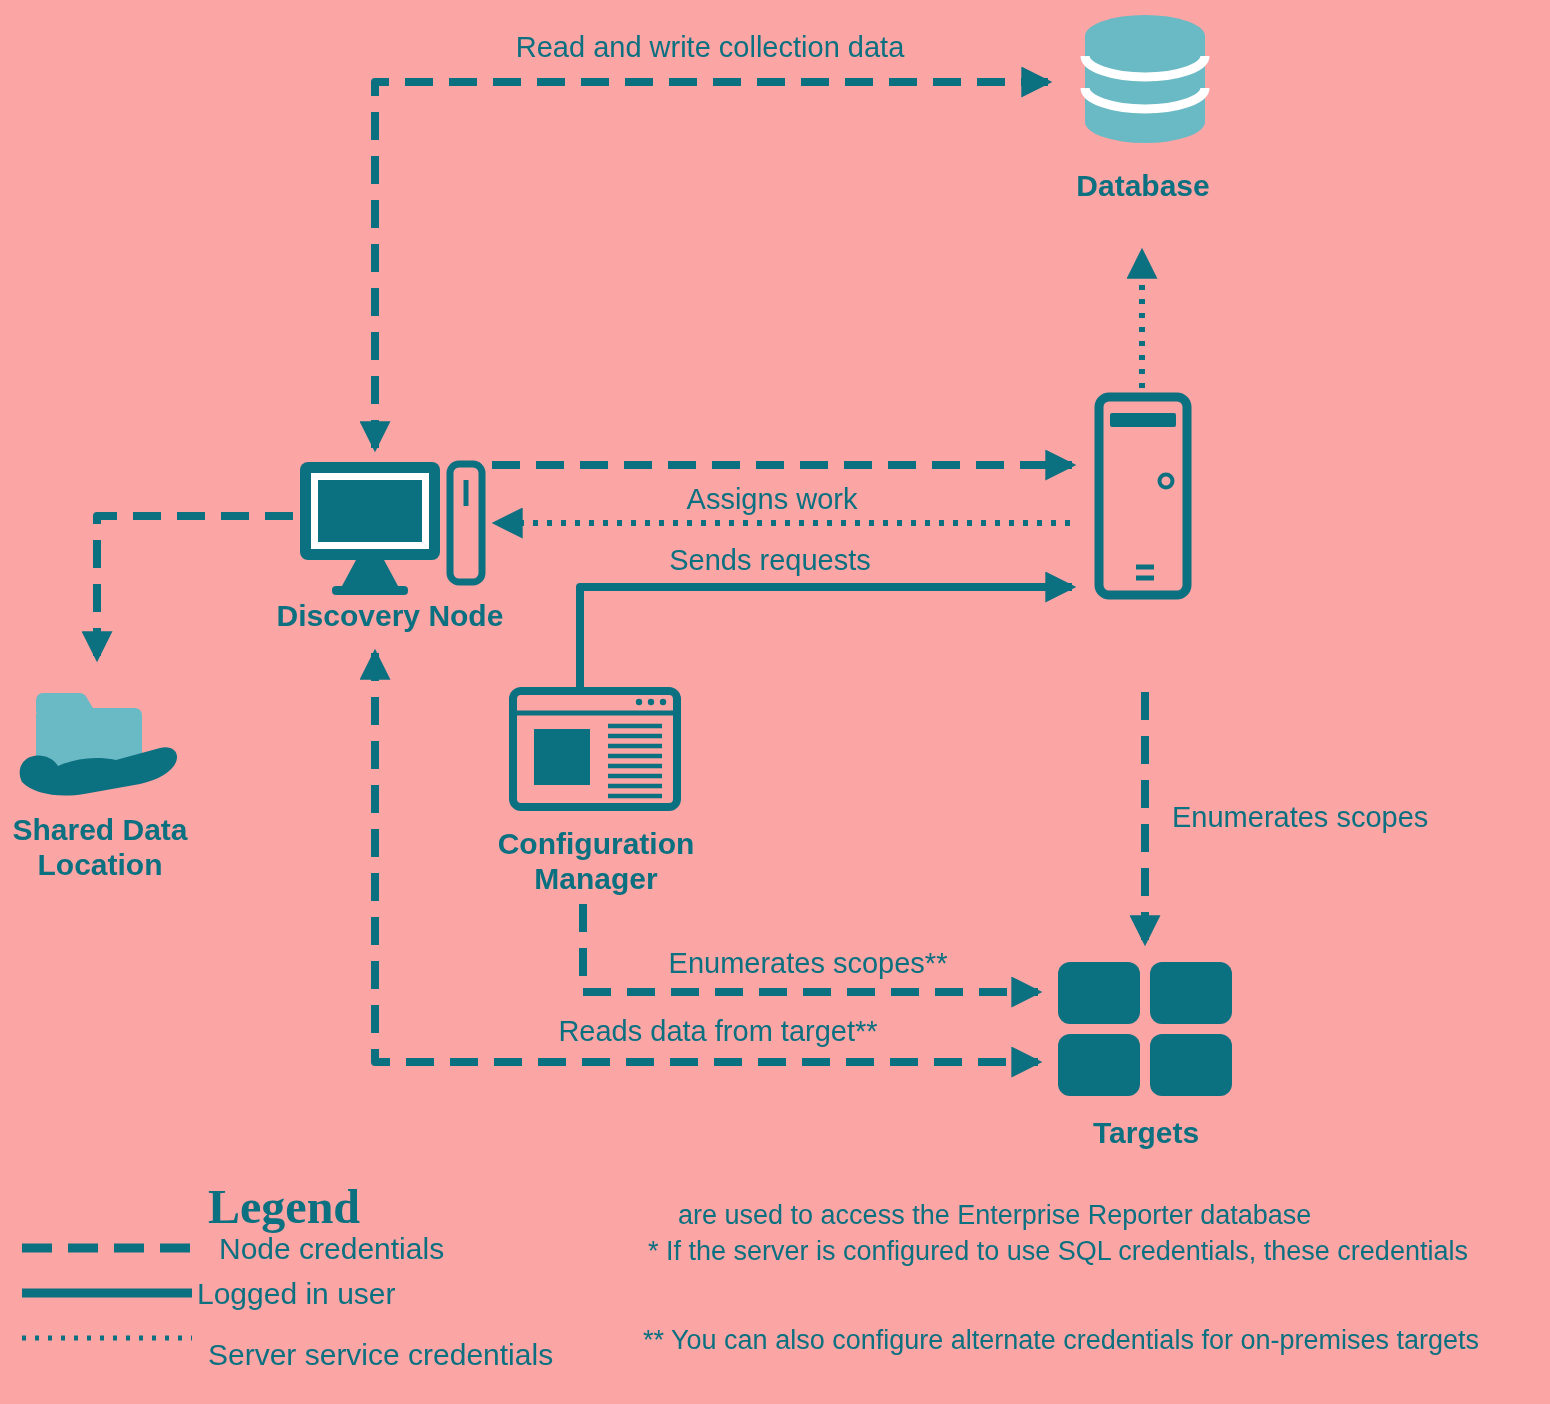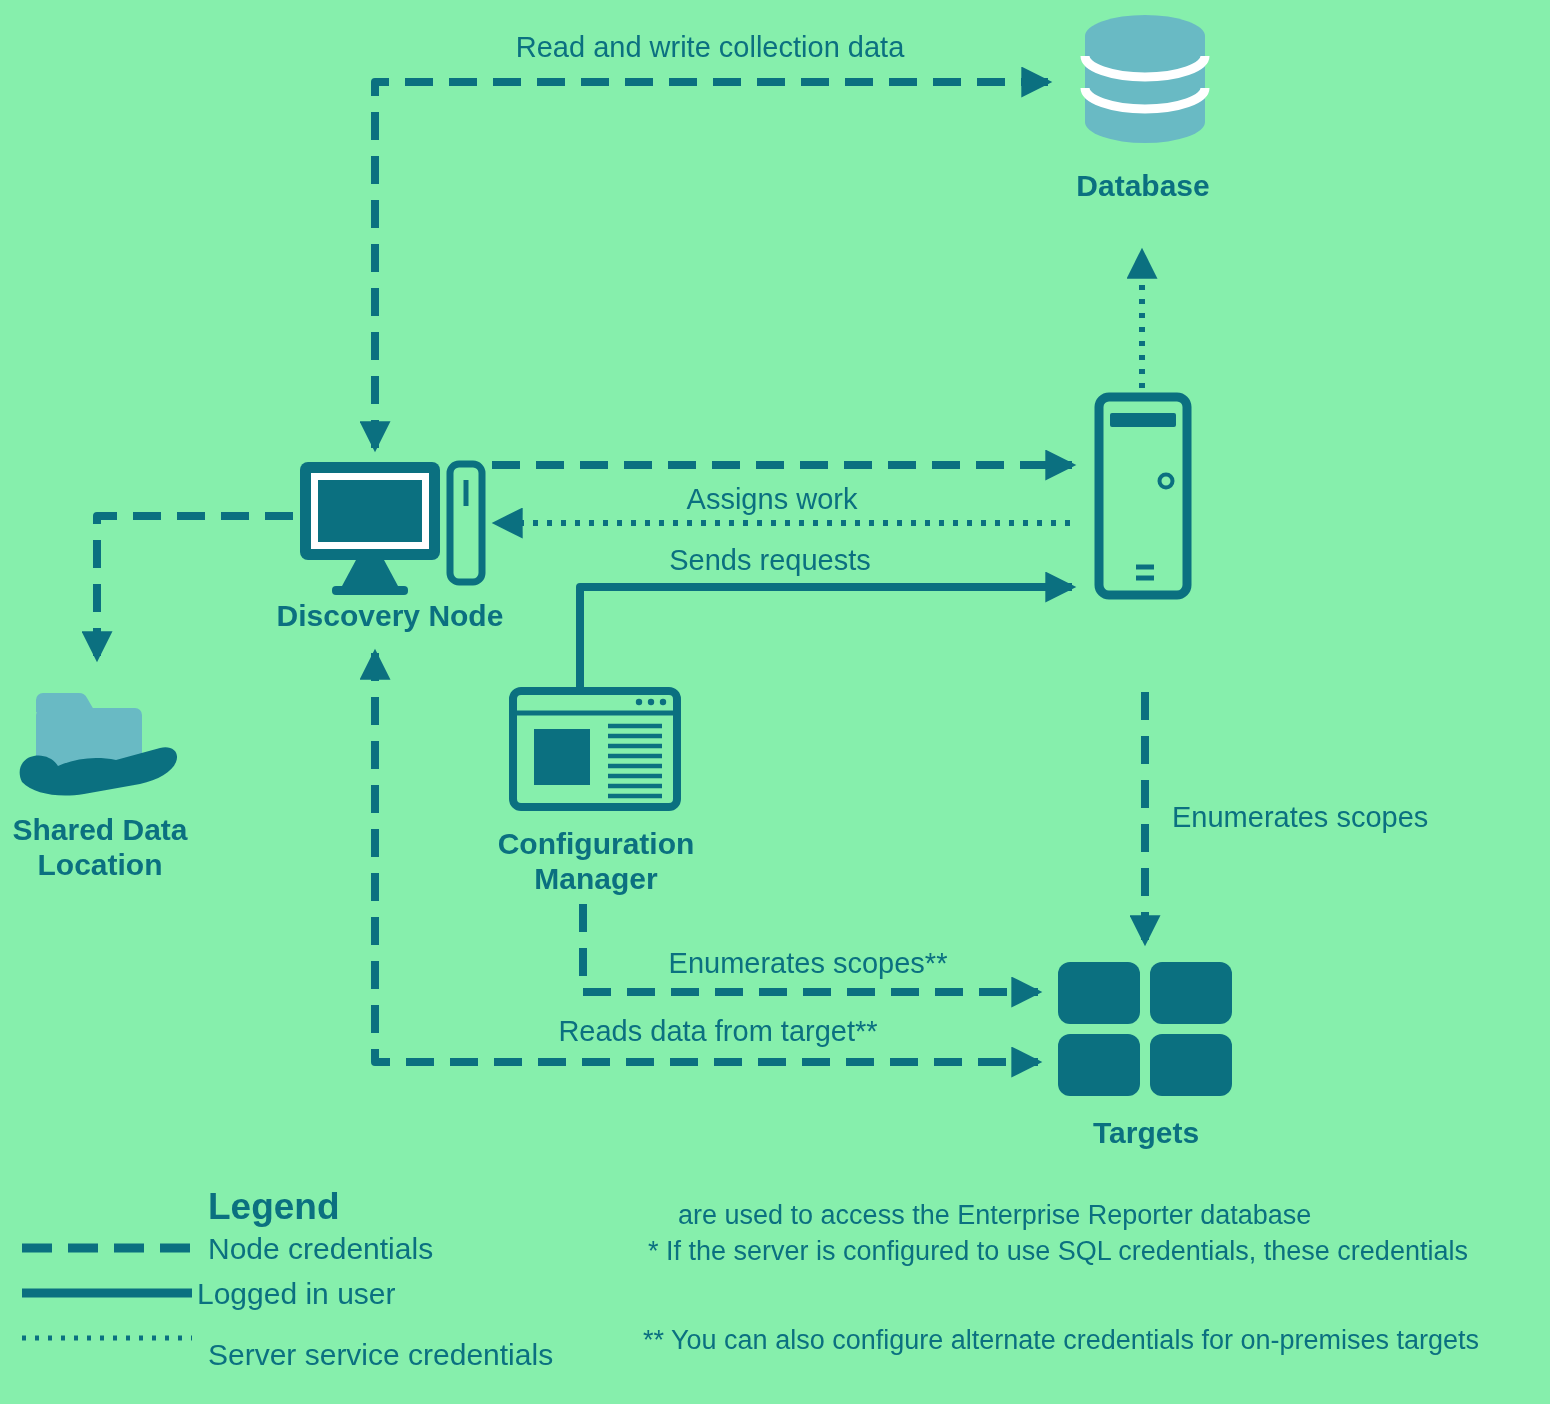--- a/index.html
+++ b/index.html
@@ -1,34 +1,34 @@
 <!DOCTYPE html>
 <html style="--primary: #0b7080; --light: #69bac4;"><head>
 <meta charset="utf-8">
 <style>
   html,body { margin:0; padding:0; background:#fff; }
   .stage {
-    position:relative; width:1550px; height:1404px; background:#86efac;
+    position:relative; width:1550px; height:1404px; background:#fca5a5;
     overflow:hidden; font-family:"Liberation Sans", sans-serif;
   }
   svg.layer { position:absolute; left:0; top:0; width:1550px; height:1404px; }
 
   .fill-p  { fill: var(--primary,#0b7080); }
   .fill-lt { fill: var(--light,#69bac4); }
   .stroke-p{ stroke: var(--primary,#0b7080); fill:none; }
   .stroke-w{ stroke:#ffffff; fill:none; }
 
   .arrow  { stroke: var(--primary,#0b7080); fill:none; stroke-width:8; stroke-linejoin:round; }
   .dashed { stroke-dasharray:28 16; }
   .dotted { stroke-dasharray:5 9; stroke-width:6; }
 
   .lbl { position:absolute; color:var(--primary,#0b7080); font-size:29px; line-height:34px; white-space:nowrap; }
   .lbl.c { transform:translateX(-50%); text-align:center; }
   .lbl.b { font-weight:700; font-size:30px; line-height:35px; }
-  .legend-title { font-size:37px; font-weight:700; }
+  .legend-title { font-size:48px; font-weight:700;font-family:Liberation Serif, serif; }
   .legend-item  { font-size:30px; }
   .fn { font-size:27px; }
 </style>
 </head>
 <body>
 
 <div class="stage">
 
   <svg class="layer" viewBox="0 0 1550 1404">
     <defs>
@@ -138,21 +138,21 @@
     <div>Location</div>
   </div>
 
   <div class="lbl" style="left:1172px; top:800px;">Enumerates scopes</div>
   <div class="lbl c" style="left:808px; top:946px;">Enumerates scopes**</div>
   <div class="lbl c" style="left:718px; top:1014px;">Reads data from target**</div>
 
   <div class="lbl c b" style="left:1146px; top:1115px;">Targets</div>
 
   <div class="lbl legend-title" style="left:208px; top:1190px;">Legend</div>
-  <div class="lbl legend-item" style="left:208px; top:1232px;text-align:right;">Node credentials</div>
+  <div class="lbl legend-item" style="left:219px; top:1232px;text-align:right;">Node credentials</div>
   <div class="lbl legend-item" style="left:197px; top:1277px;">Logged in user</div>
   <div class="lbl legend-item" style="left:208px; top:1322px;margin-top:16px;">Server service credentials</div>
 
   <div class="lbl fn" style="left:648px; top:1234px;">* If the server is configured to use SQL credentials, these credentials</div>
   <div class="lbl fn" style="left:678px; top:1198px;">are used to access the Enterprise Reporter database</div>
   <div class="lbl fn" style="left:643px; top:1323px;">** You can also configure alternate credentials for on-premises targets</div>
 
 </div>
 
 </body></html>

